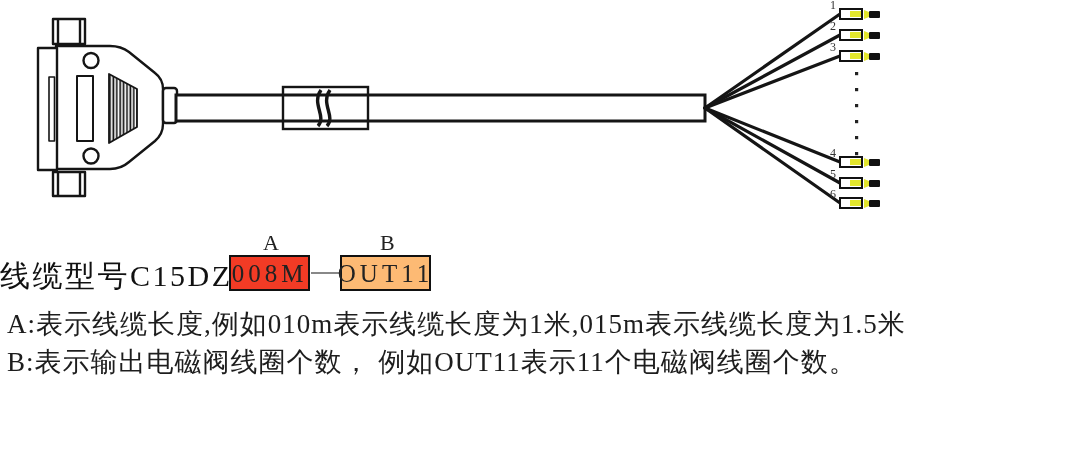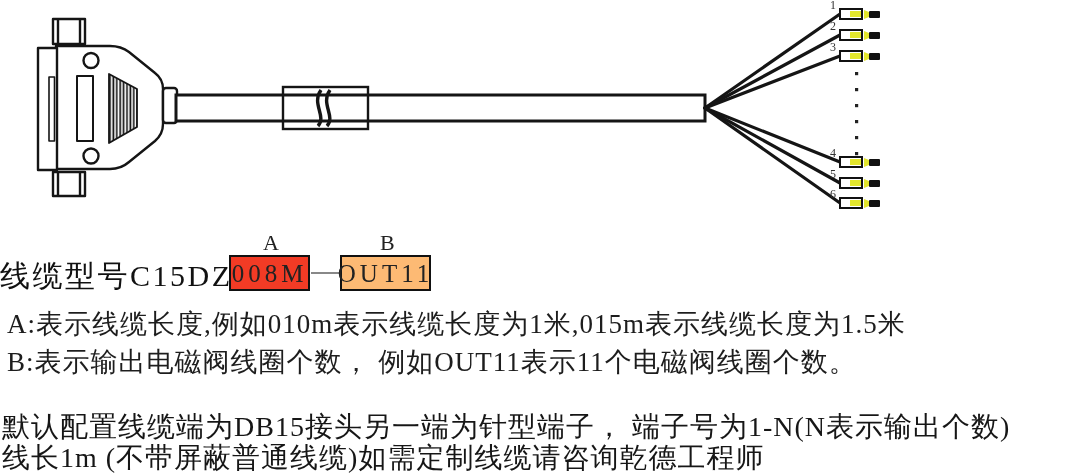--- a/index.html
+++ b/index.html
@@ -156,16 +156,14 @@
   <span class="model-prefix">线缆型号C15DZ-</span>
   <span class="field-label label-a">A</span>
   <span class="field-label label-b">B</span>
   <span class="code-box box-red">008M</span>
   <span class="box-link"></span>
   <span class="code-box box-yellow">OUT11</span>
 
   <div class="note note-a">A:表示线缆长度,例如010m表示线缆长度为1米,015m表示线缆长度为1.5米</div>
   <div class="note note-b">B:表示输出电磁阀线圈个数， 例如OUT11表示11个电磁阀线圈个数。</div>
 
-  <div class="footer-line footer-1">默认配置线缆端为DB15接头另一端为针型端子， 端子号为1-N(N表示输出个数)</div>
-  <div class="footer-line footer-2">线长1m (不带屏蔽普通线缆)如需定制线缆请咨询乾德工程师</div>
 
 </div>
 
 </body></html>

